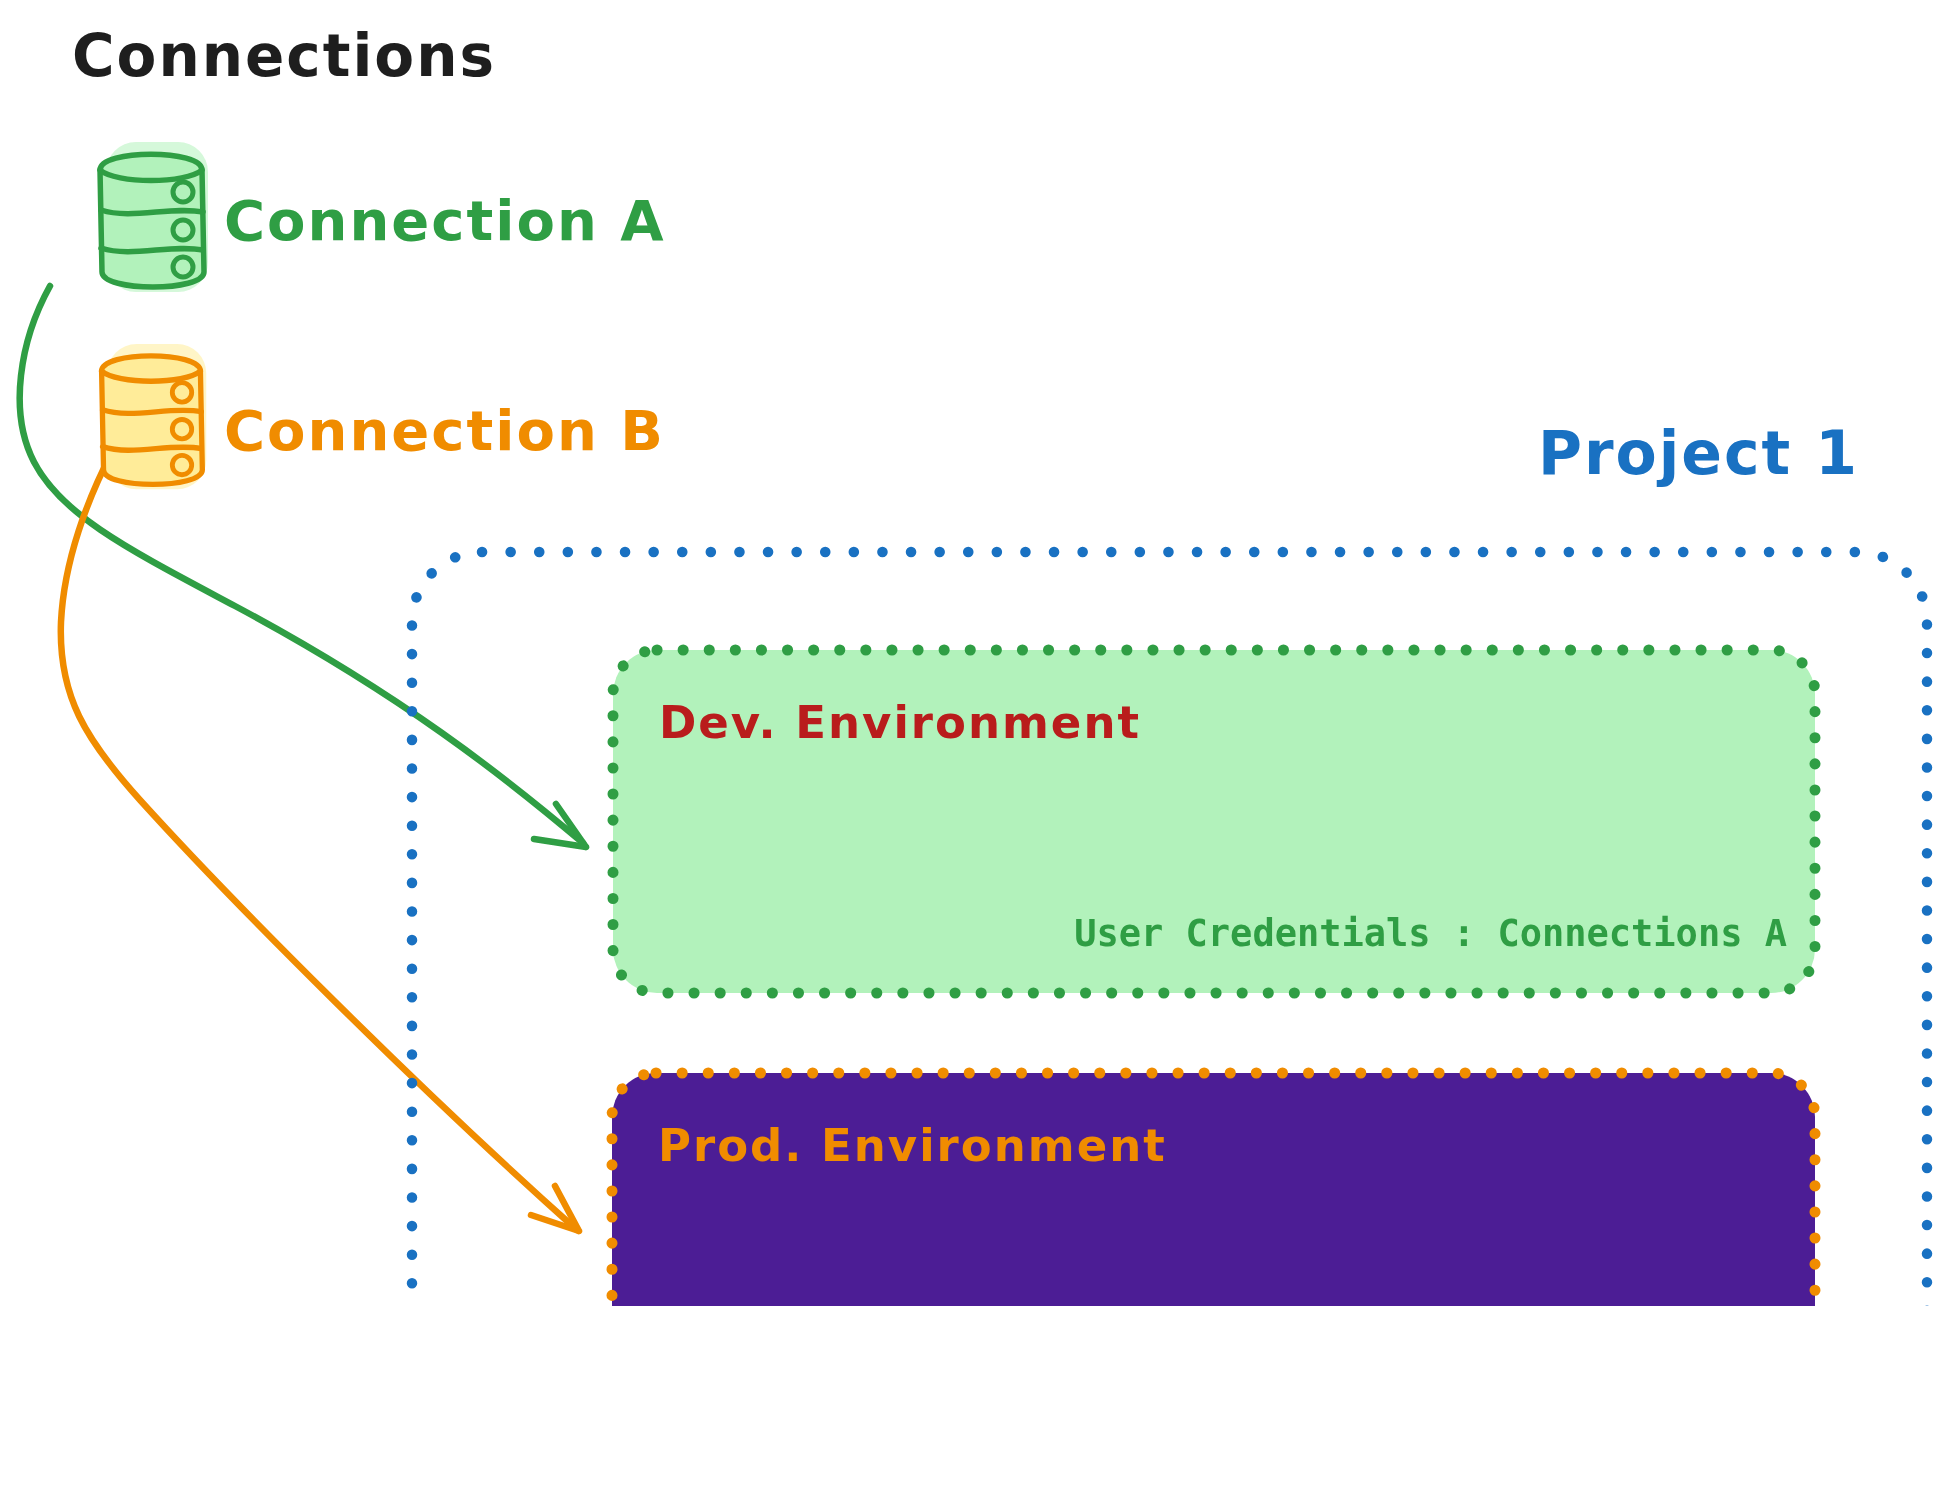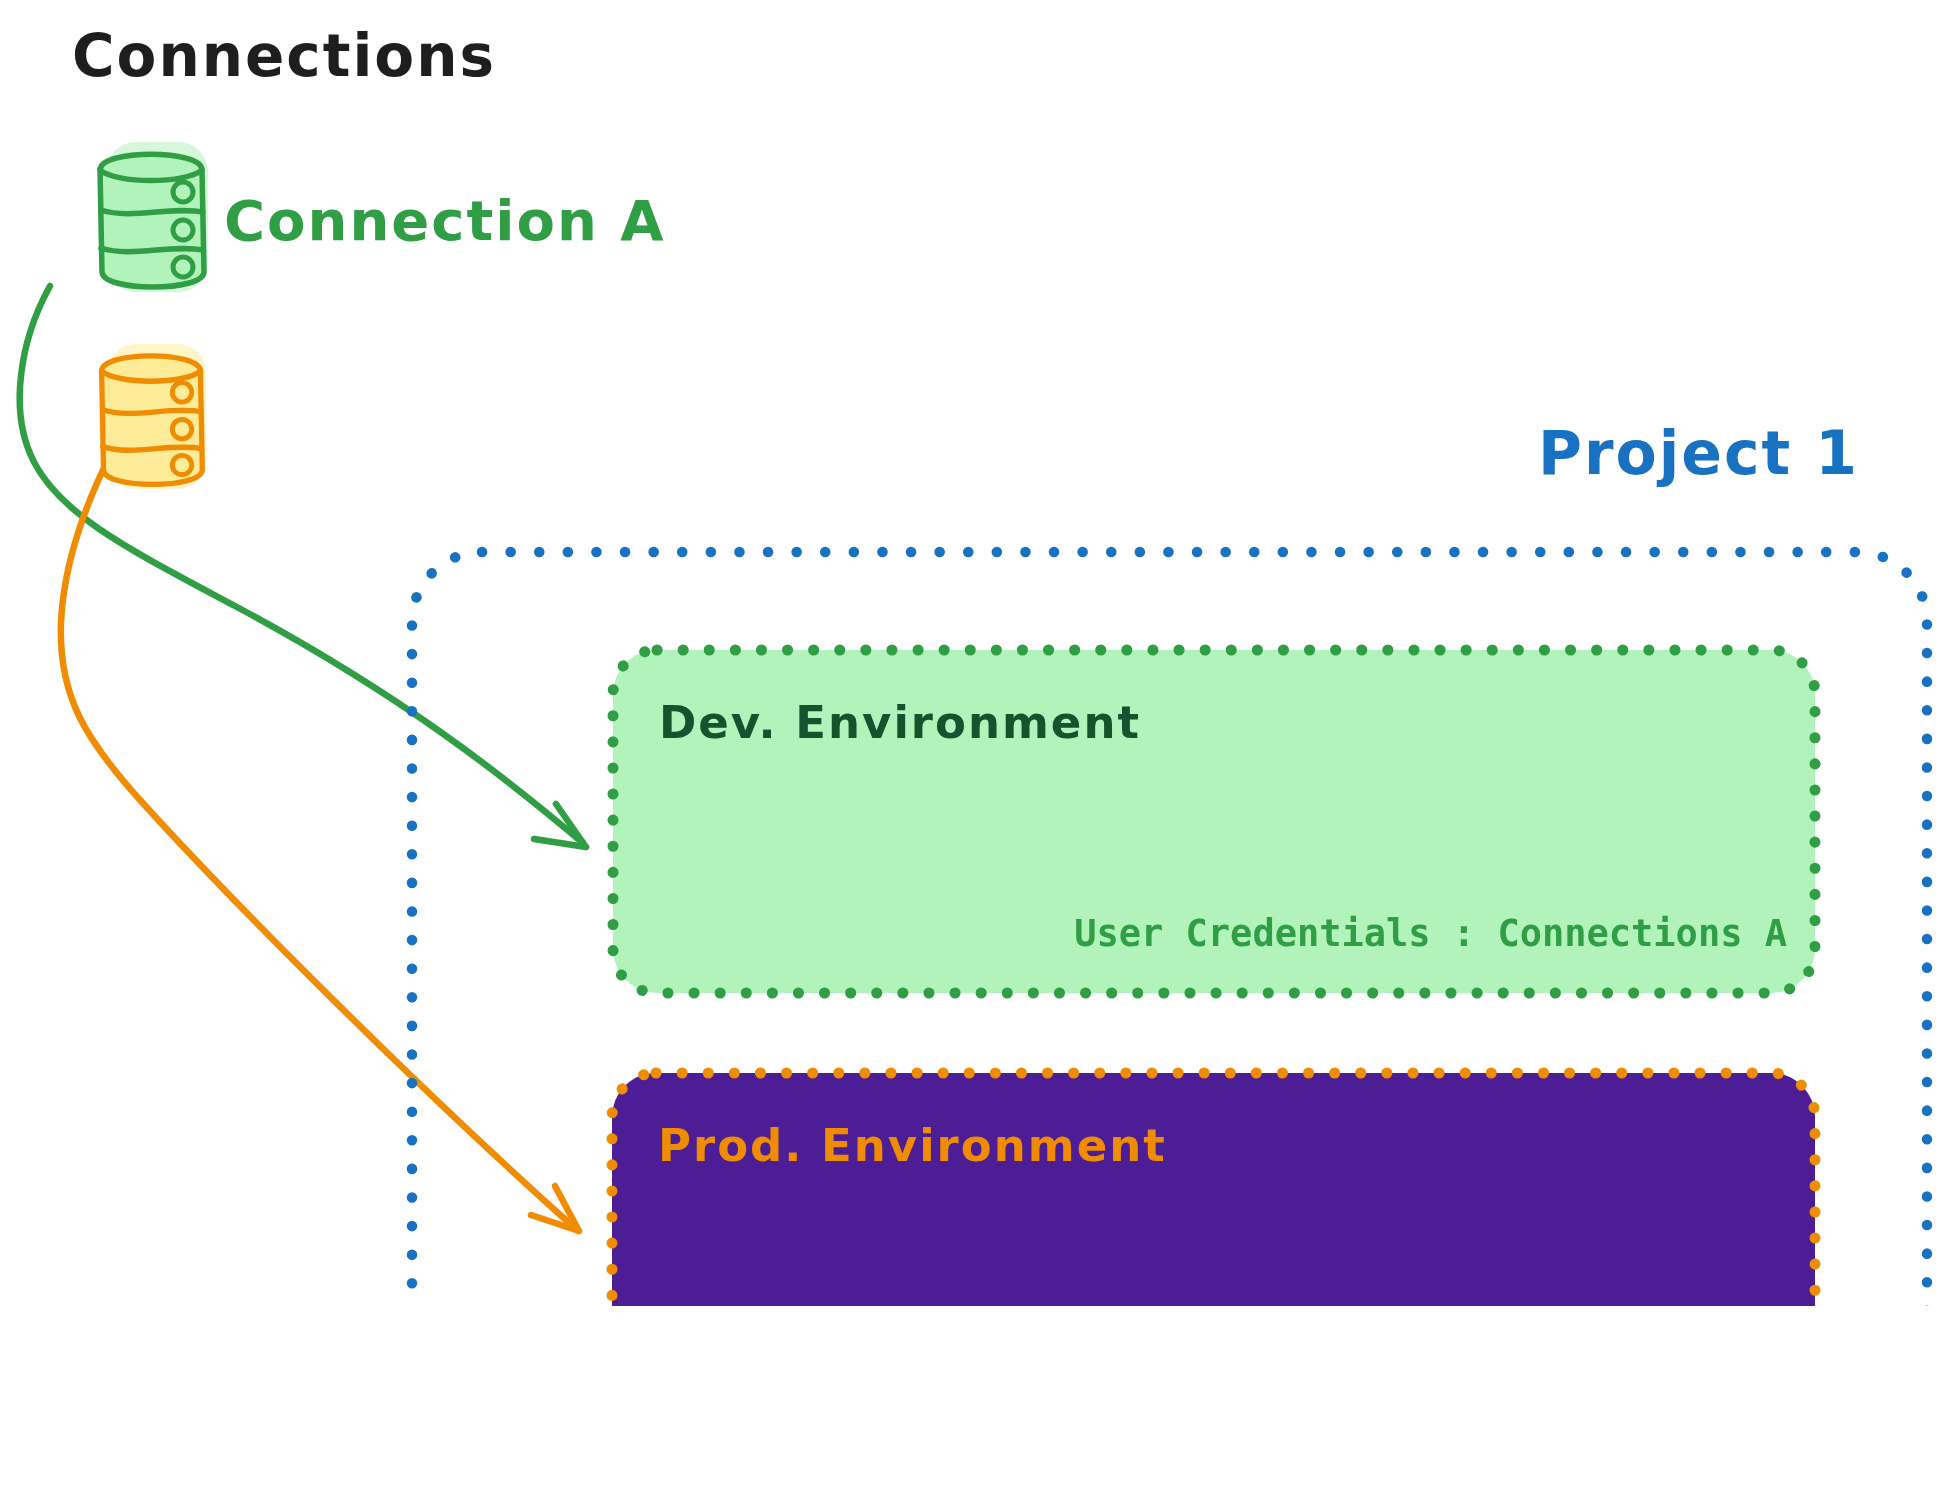--- a/index.html
+++ b/index.html
@@ -43,21 +43,21 @@
   }
   .env-box { border-radius: 44px; }
   .dev-box  { left: 613px; top: 650px;  width: 1202px; height: 343px; background: #b2f2bb; }
   .prod-box { left: 612px; top: 1073px; width: 1203px; height: 342px; background: #4c1d95; }
 
   .env-title {
     position: absolute; left: 46px; top: 46px;
     font-size: 45px; font-weight: 700; letter-spacing: 2px;
     white-space: nowrap;
   }
-  .dev-box  .env-title { color: #14532d; }
+  .dev-box  .env-title { color: #b91c1c; }
   .prod-box .env-title { color: #f08c00; }
 
   .env-cred {
     position: absolute; right: 28px; bottom: 38px;
     font-family: "DejaVu Sans Mono", monospace;
     font-size: 37px; font-weight: 600; letter-spacing: 0px;
     white-space: nowrap;
   }
   .dev-box  .env-cred { color: #2f9e44; }
   .prod-box .env-cred { color: #f08c00; }
@@ -107,20 +107,21 @@
         <path d="M14 30 C14 9 116 9 116 30 L118 132 C118 152 16 152 16 132 Z" fill="var(--fill)" stroke="var(--stroke)" stroke-width="5.5" stroke-linejoin="round"></path>
         <path d="M14 30 C30 44 100 44 116 30" fill="none" stroke="var(--stroke)" stroke-width="5.5" stroke-linecap="round"></path>
         <path d="M15 70 C45 80 85 66 117 72" fill="none" stroke="var(--stroke)" stroke-width="5.5" stroke-linecap="round"></path>
         <path d="M15 108 C45 118 85 104 117 110" fill="none" stroke="var(--stroke)" stroke-width="5.5" stroke-linecap="round"></path>
         <circle cx="97" cy="52" r="10" fill="none" stroke="var(--stroke)" stroke-width="5"></circle>
         <circle cx="97" cy="90" r="10" fill="none" stroke="var(--stroke)" stroke-width="5"></circle>
         <circle cx="97" cy="127" r="10" fill="none" stroke="var(--stroke)" stroke-width="5"></circle>
       </svg>
     </span>
   </div>
+  <div class="abs conn-b conn-label conn-b-label">Connection B</div>
 
   <div class="abs project-title">Project 1</div>
 
   <div class="abs project-box">
     <svg class="border-svg" width="1535" height="953" viewBox="0 0 1535 953">
       <rect x="10" y="10" width="1515" height="933" rx="70" fill="none" stroke="#1971c2" stroke-width="10.5" stroke-dasharray="0.1 28.5" stroke-linecap="round"></rect>
     </svg>
 
     <div class="abs env-box dev-box" style="left:201px; top:98px;">
       <svg class="border-svg" width="1222" height="363" viewBox="0 0 1222 363">

